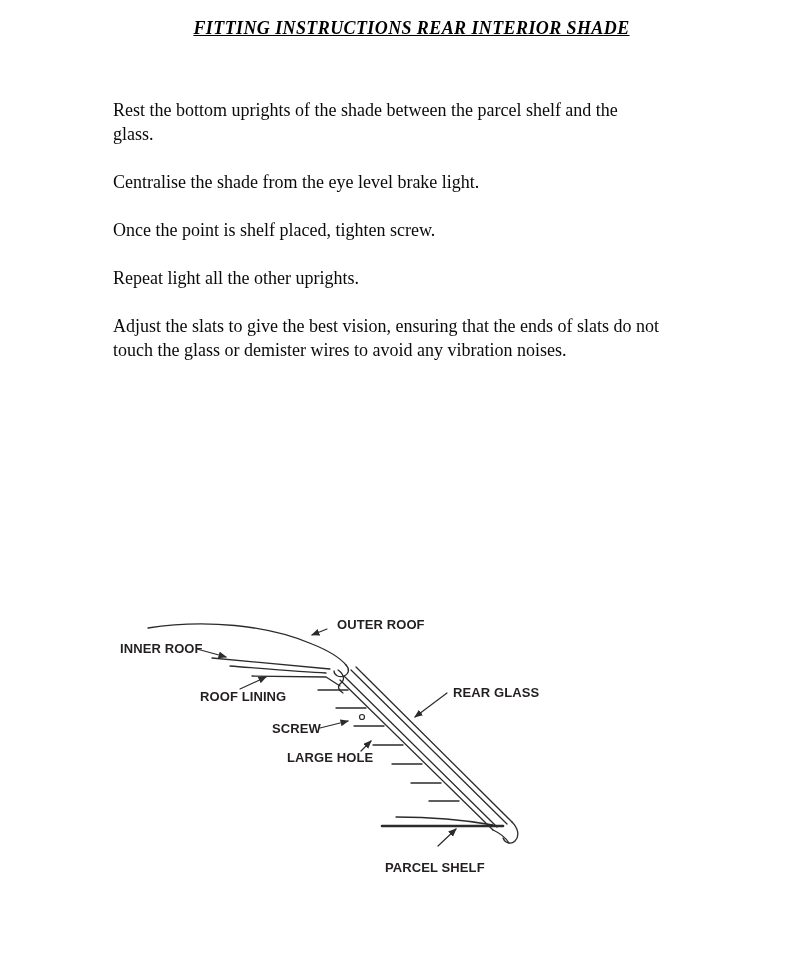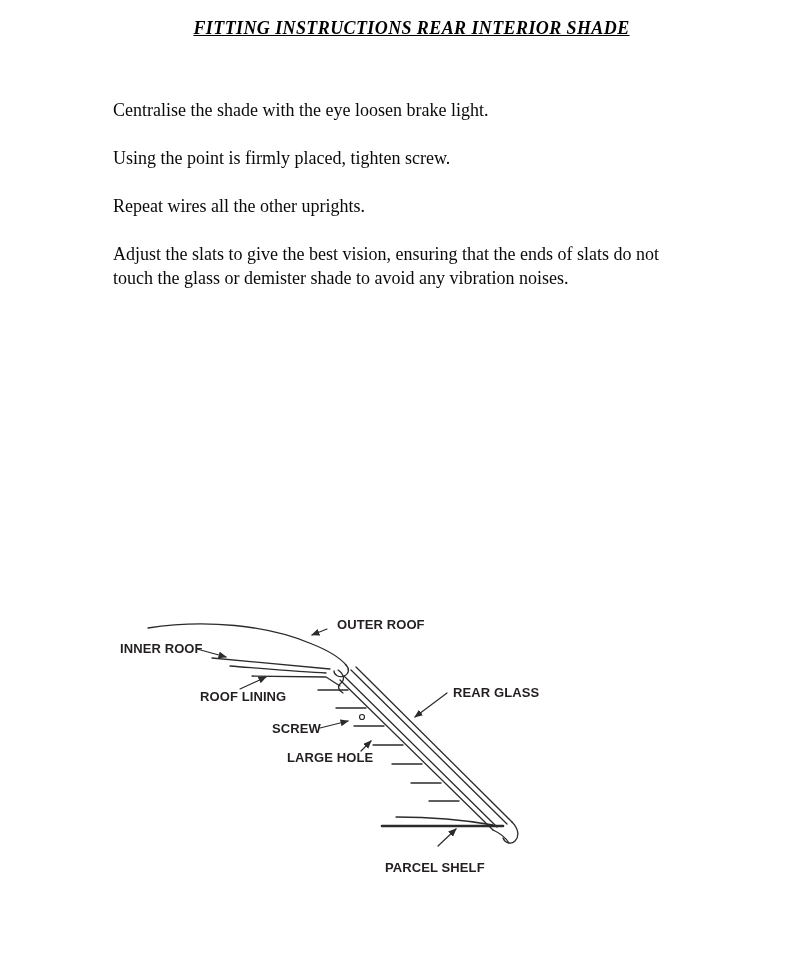--- a/index.html
+++ b/index.html
@@ -72,25 +72,27 @@
   }
 </style>
 </head>
 <body>
 
 <div class="page">
 
   <h1 class="doc-title">FITTING INSTRUCTIONS REAR INTERIOR SHADE</h1>
 
   <div class="body-text">
-    <p>Centralise the shade with the eye loosen brake light.</p>
-    <p>Using the point is firmly placed, tighten screw.</p>
-    <p>Repeat wires all the other uprights.</p>
+    <p>Rest the bottom uprights of the shade between the parcel shelf and the
+glass.</p>
+    <p>Centralise the shade from the eye level brake light.</p>
+    <p>Once the point is shelf placed, tighten screw.</p>
+    <p>Repeat light all the other uprights.</p>
     <p>Adjust the slats to give the best vision, ensuring that the ends of slats do not
-touch the glass or demister shade to avoid any vibration noises.</p>
+touch the glass or demister wires to avoid any vibration noises.</p>
   </div>
 
   <svg class="diagram" viewBox="0 0 791 300">
     <defs>
       <marker id="arrowhead" markerWidth="9" markerHeight="8" refX="7.5" refY="3.5" orient="auto" markerUnits="userSpaceOnUse">
         <path d="M0,0 L8.5,3.5 L0,7 Z" fill="#2b2b2b"></path>
       </marker>
     </defs>
 
     <path class="dline" d="M 148,28 C 205,19 268,25 312,44 C 332,52 341,59 346,65"></path>

